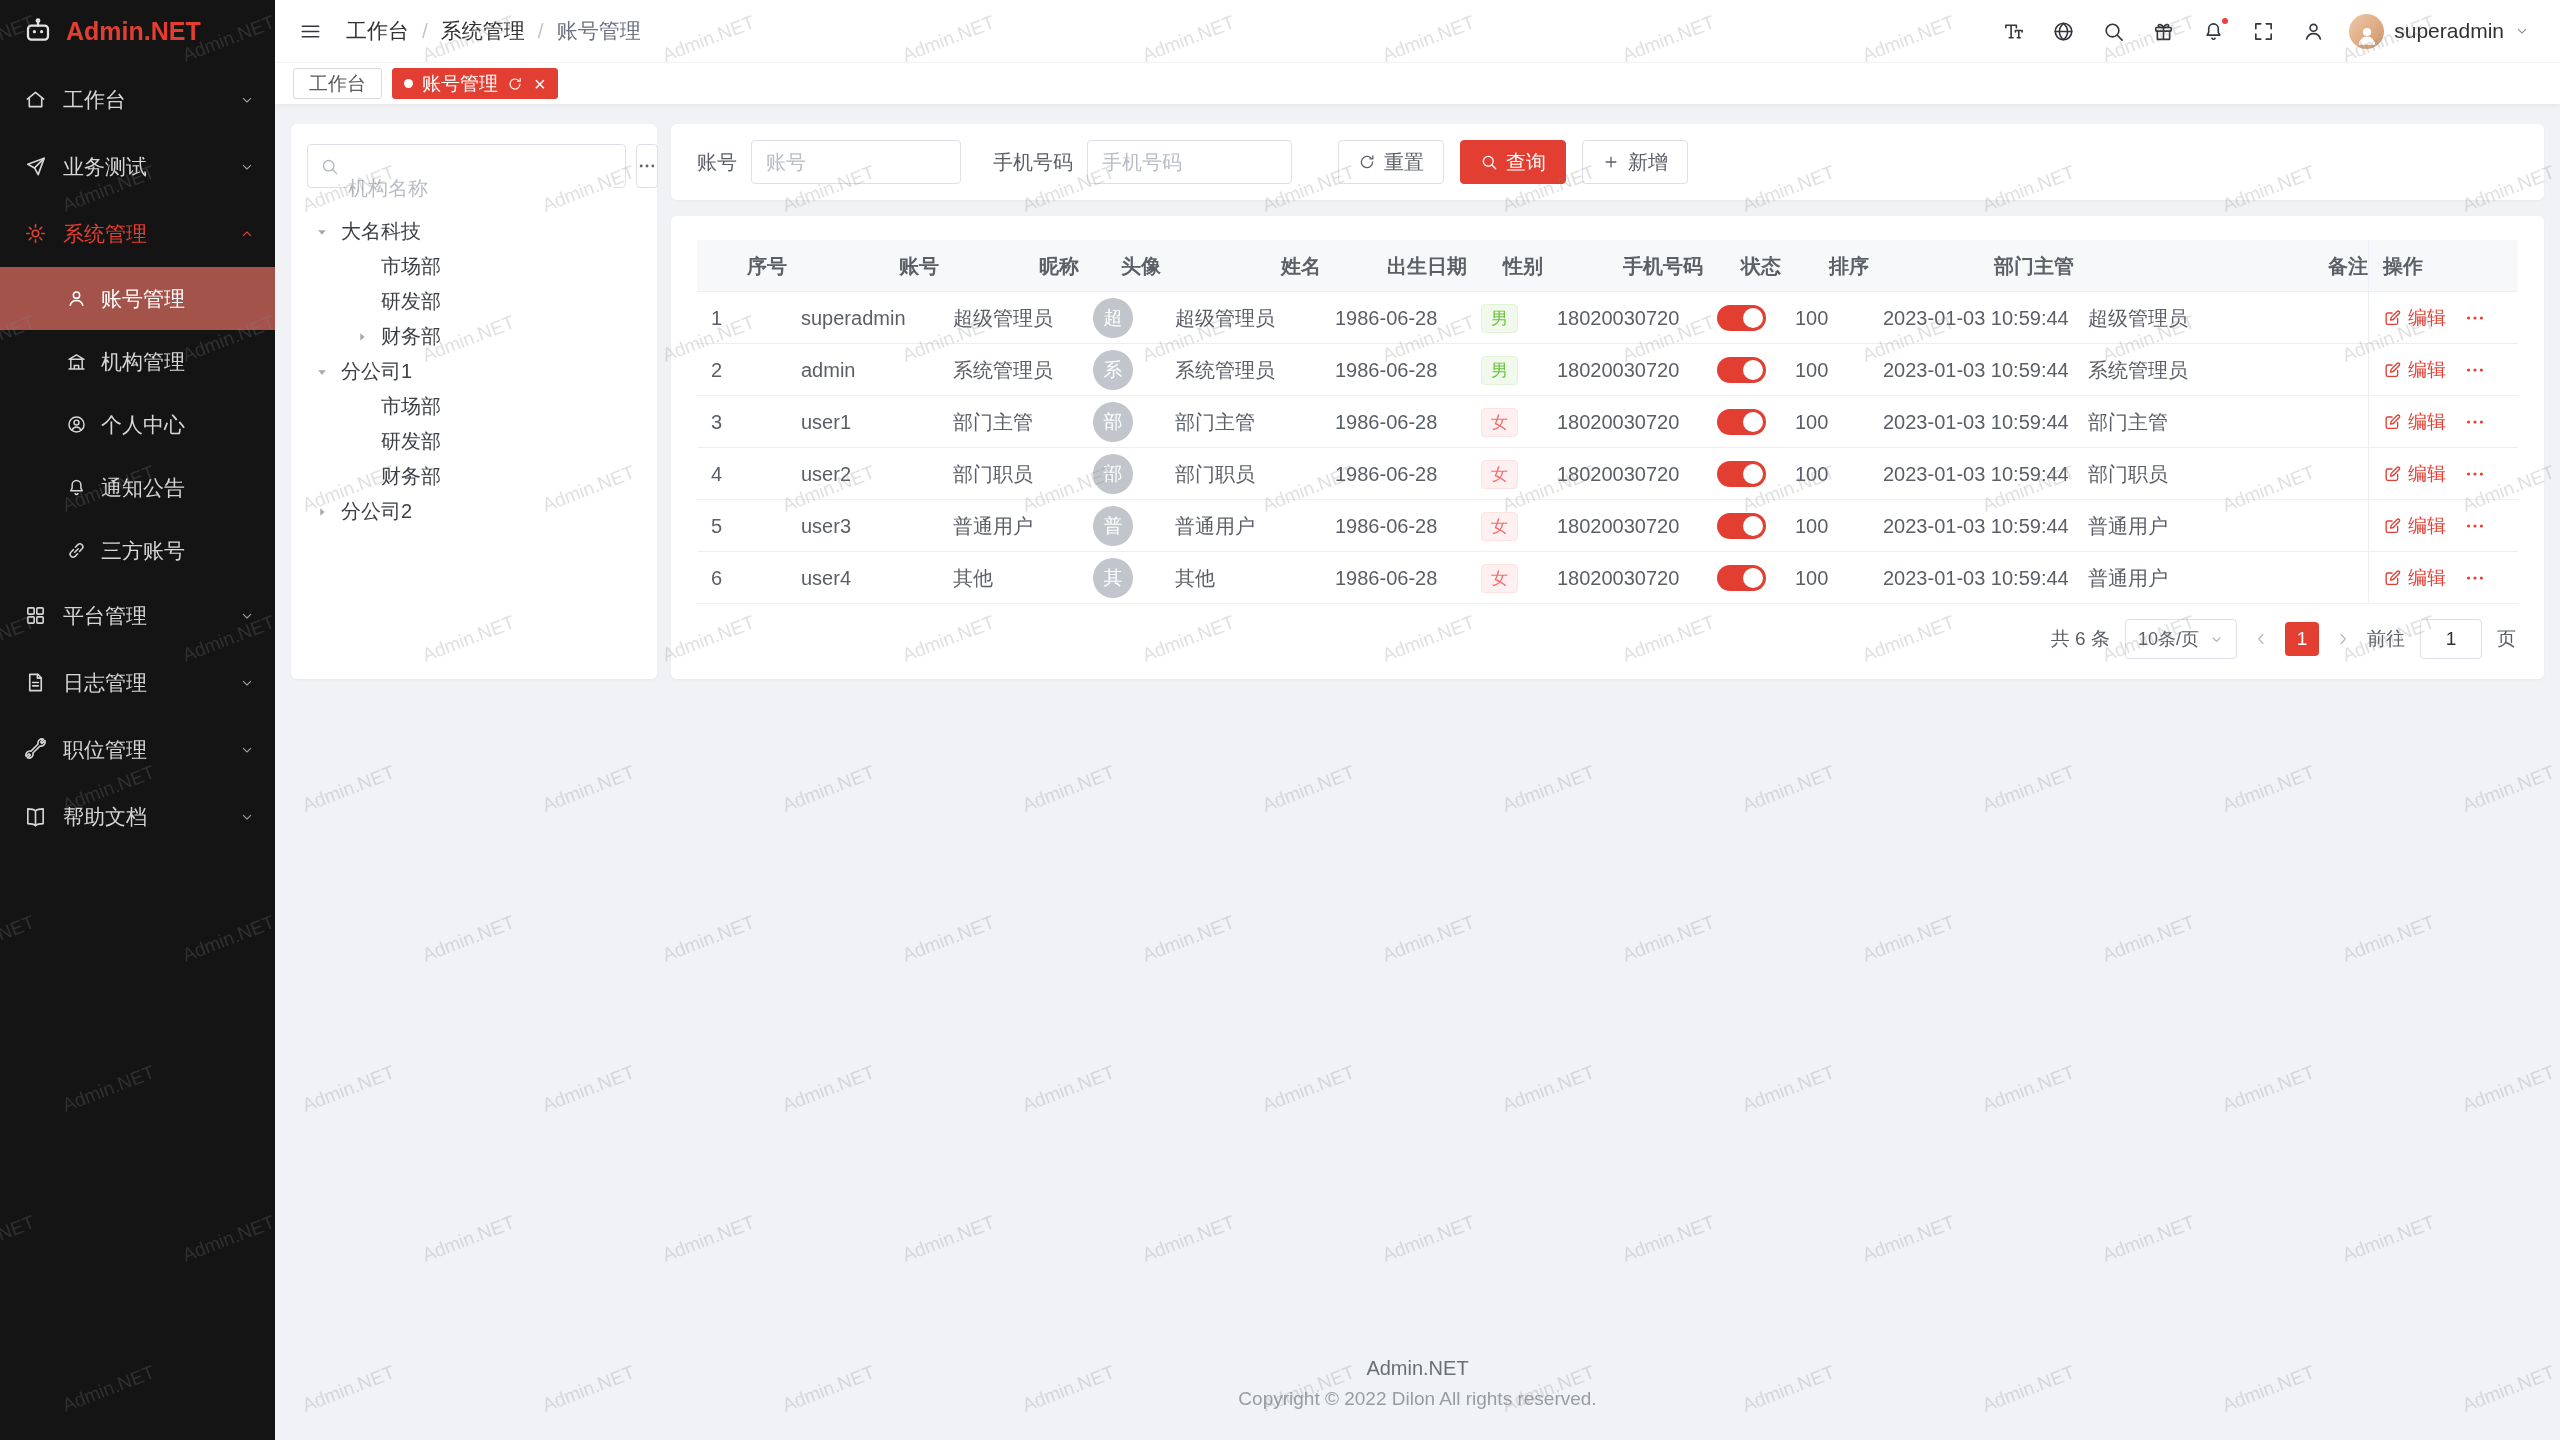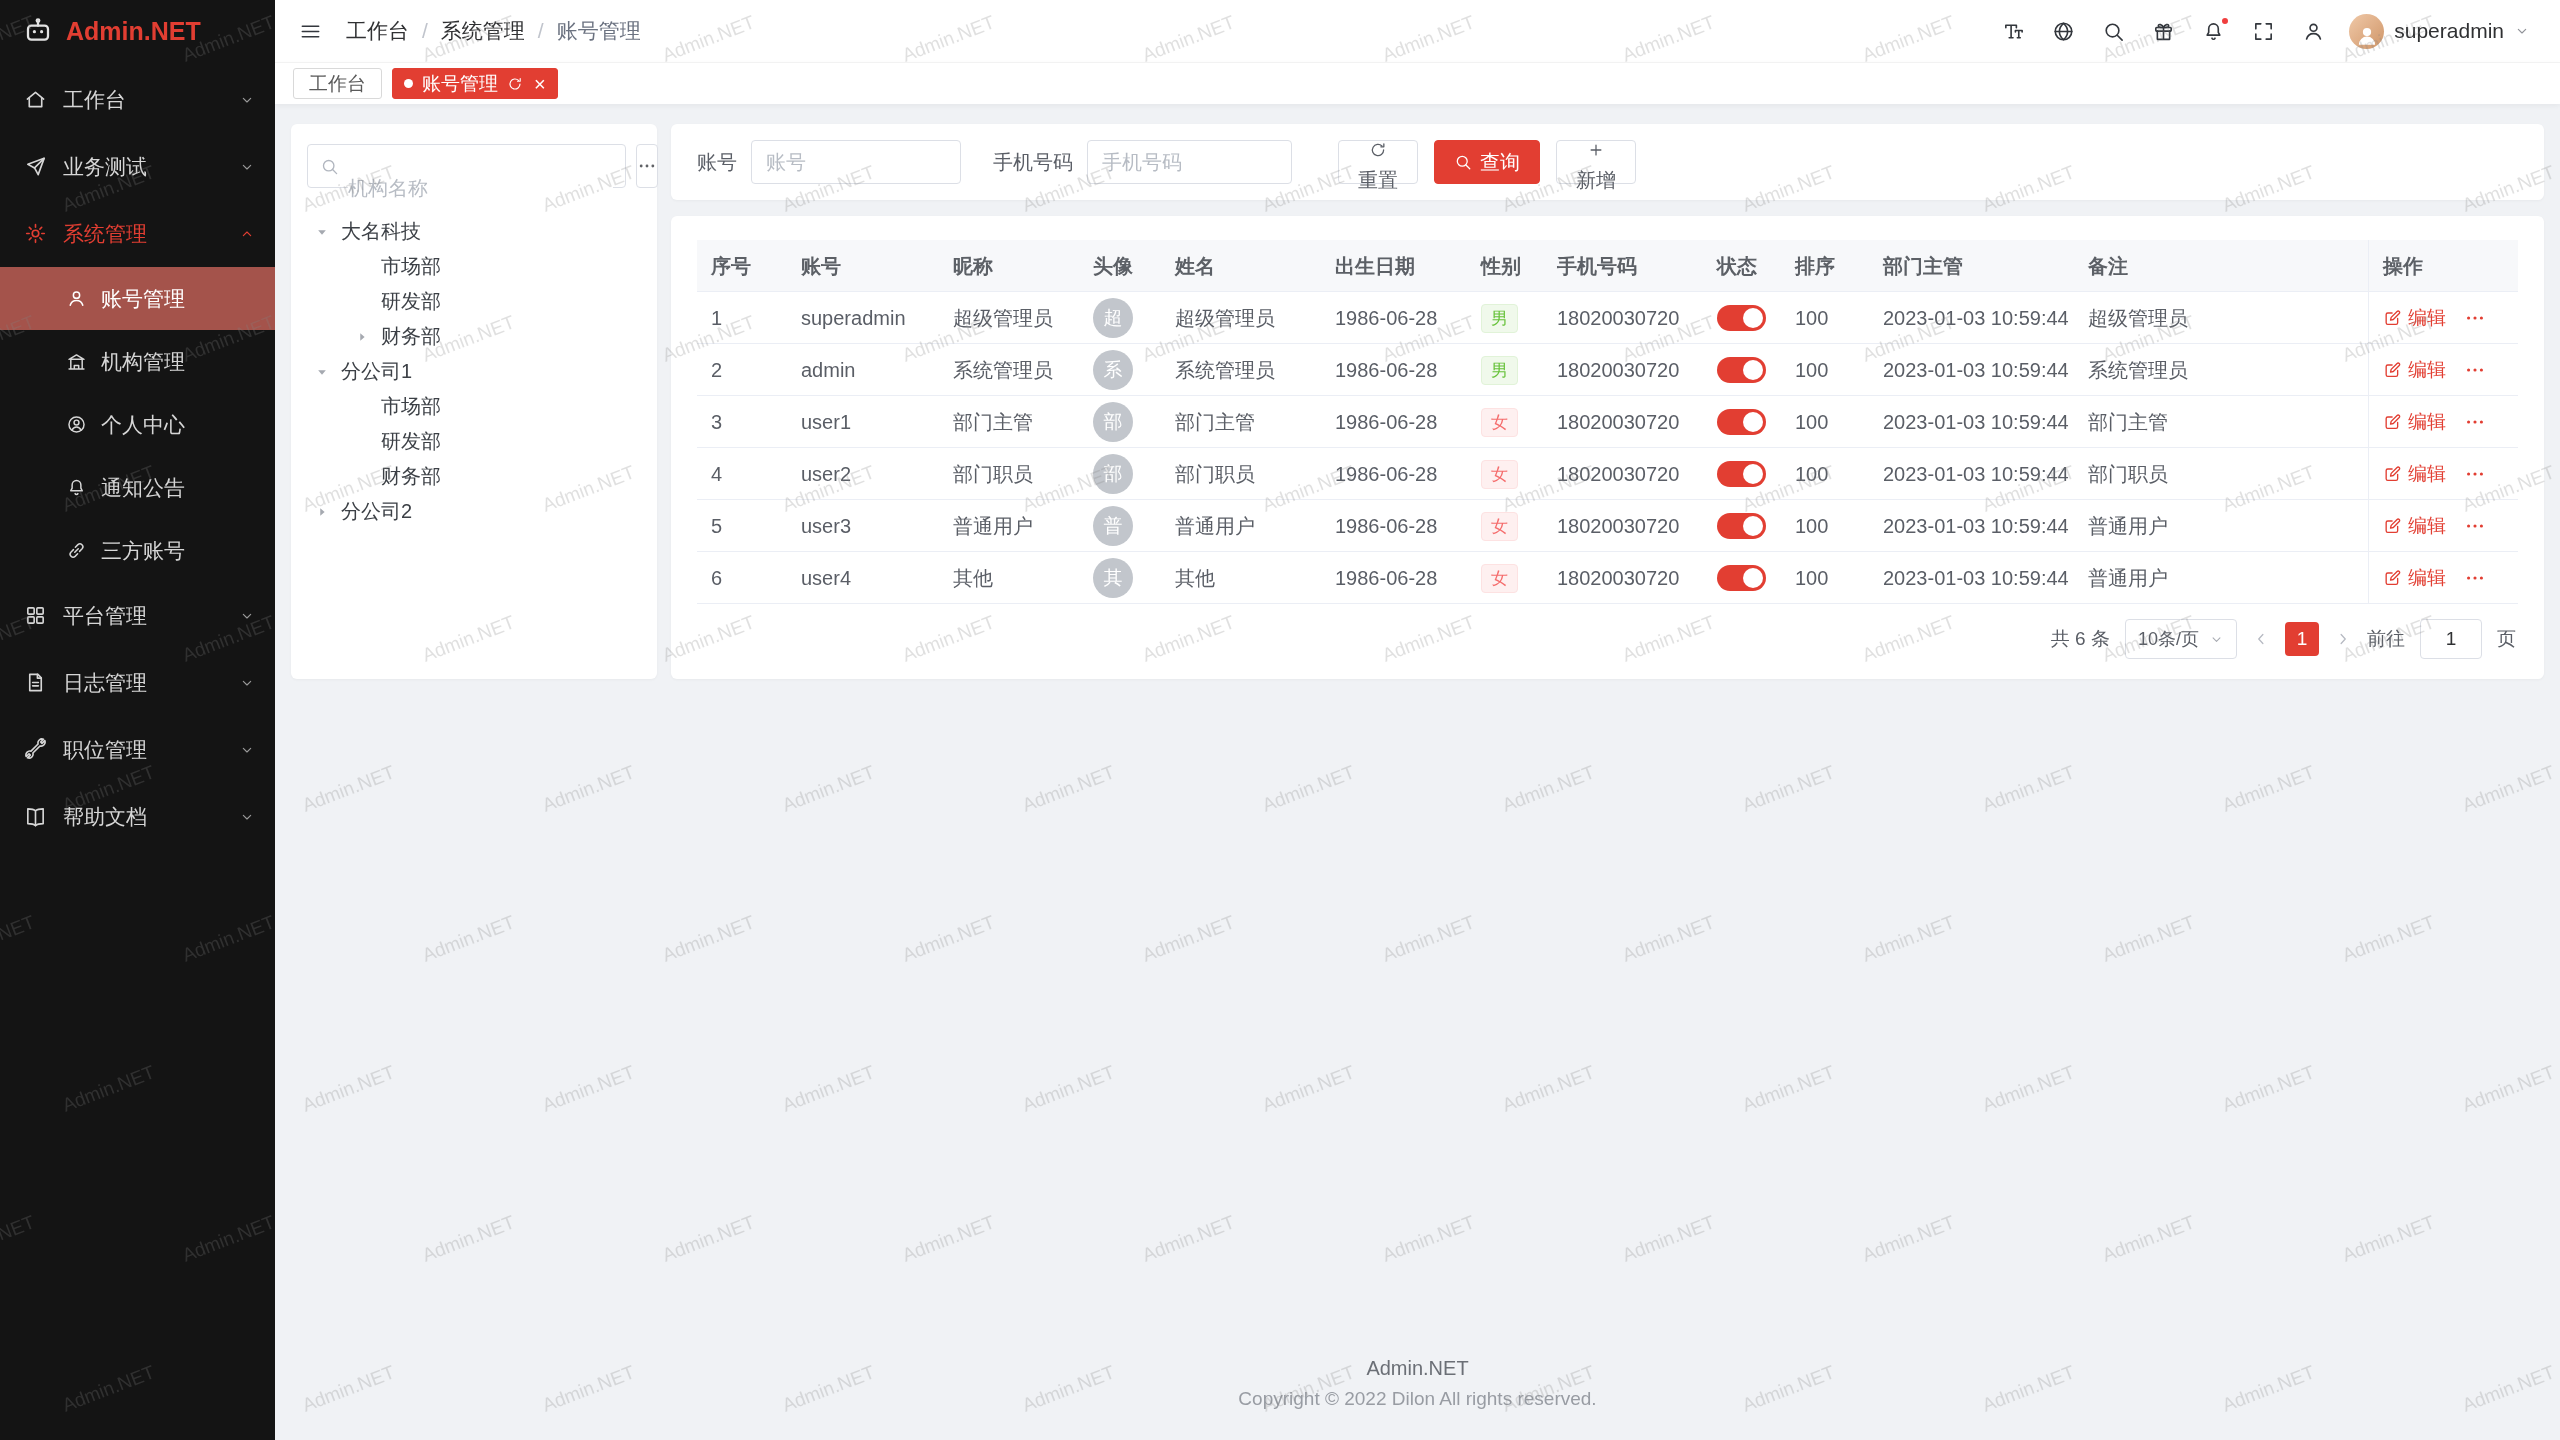--- a/index.html
+++ b/index.html
@@ -83,31 +83,31 @@
 
   .right-col { flex:1; display:flex; flex-direction:column; gap:16px; min-width:0; }
   .filter-card { height:76px; display:flex; align-items:center; padding:0 26px; }
   .f-label { font-size:20px; color:#5a5e66; margin-right:14px; }
   .ml28 { margin-left:32px; }
   .f-input { height:44px; border:1px solid #dcdfe6; border-radius:4px; padding:0 14px; font-size:20px;
              color:#303133; outline:none; }
   .btn { height:44px; border-radius:4px; display:inline-flex; align-items:center; gap:8px;
          padding:0 19px; font-size:20px; cursor:pointer; }
   .b-icon { width:18px; height:18px; }
-  .ghost { background:#fff; border:1px solid #dcdfe6; color:#5a5e66;flex-direction:column; }
+  .ghost { background:#fff; border:1px solid #dcdfe6; color:#5a5e66; }
   .primary { background:var(--accent,#e23e32); border:1px solid var(--accent,#e23e32); color:#fff; }
   .ml44 { margin-left:46px; }
   .btn + .btn { margin-left:16px; }
 
   
   .table-card { padding:24px 26px 8px; display:flex; flex-direction:column; }
   .t-head,.t-row { display:grid;
     grid-template-columns:90px 152px 140px 82px 160px 146px 76px 160px 78px 88px 205px minmax(140px,1fr) 150px;
     align-items:center; }
-  .t-head { background:var(--th-bg,#f7f8fa); height:52px; border-bottom:1px solid #ebeef5; }
+  .t-head { background:var(--th-bg,#f7f8fa); height:52px; border-bottom:1px solid #ebeef5;text-align:right; }
   .th { font-size:20px; color:#5c6066; font-weight:600; padding-left:14px; white-space:nowrap; }
   .t-row { height:52px; border-bottom:1px solid #ebeef5; }
   .td { font-size:20px; color:#5a5e66; padding-left:14px; display:flex; align-items:center;
         min-width:0; overflow:hidden; white-space:nowrap; height:52px; }
   .th.op,.td.op { border-left:1px solid #ebeef5; height:52px; display:flex; align-items:center; }
   .avatar-circle { width:40px; height:40px; border-radius:50%; background:#c2c6cc; color:#fff;
                    font-size:19px; display:flex; align-items:center; justify-content:center; }
   .badge-g { padding:2px 9px; border-radius:4px; font-size:17px; border:1px solid; }
   .male { background:#f0f9eb; border-color:#e1f3d8; color:var(--male,#67c23a); }
   .female { background:#fef0f0; border-color:#fde2e2; color:var(--female,#f56c6c); }

